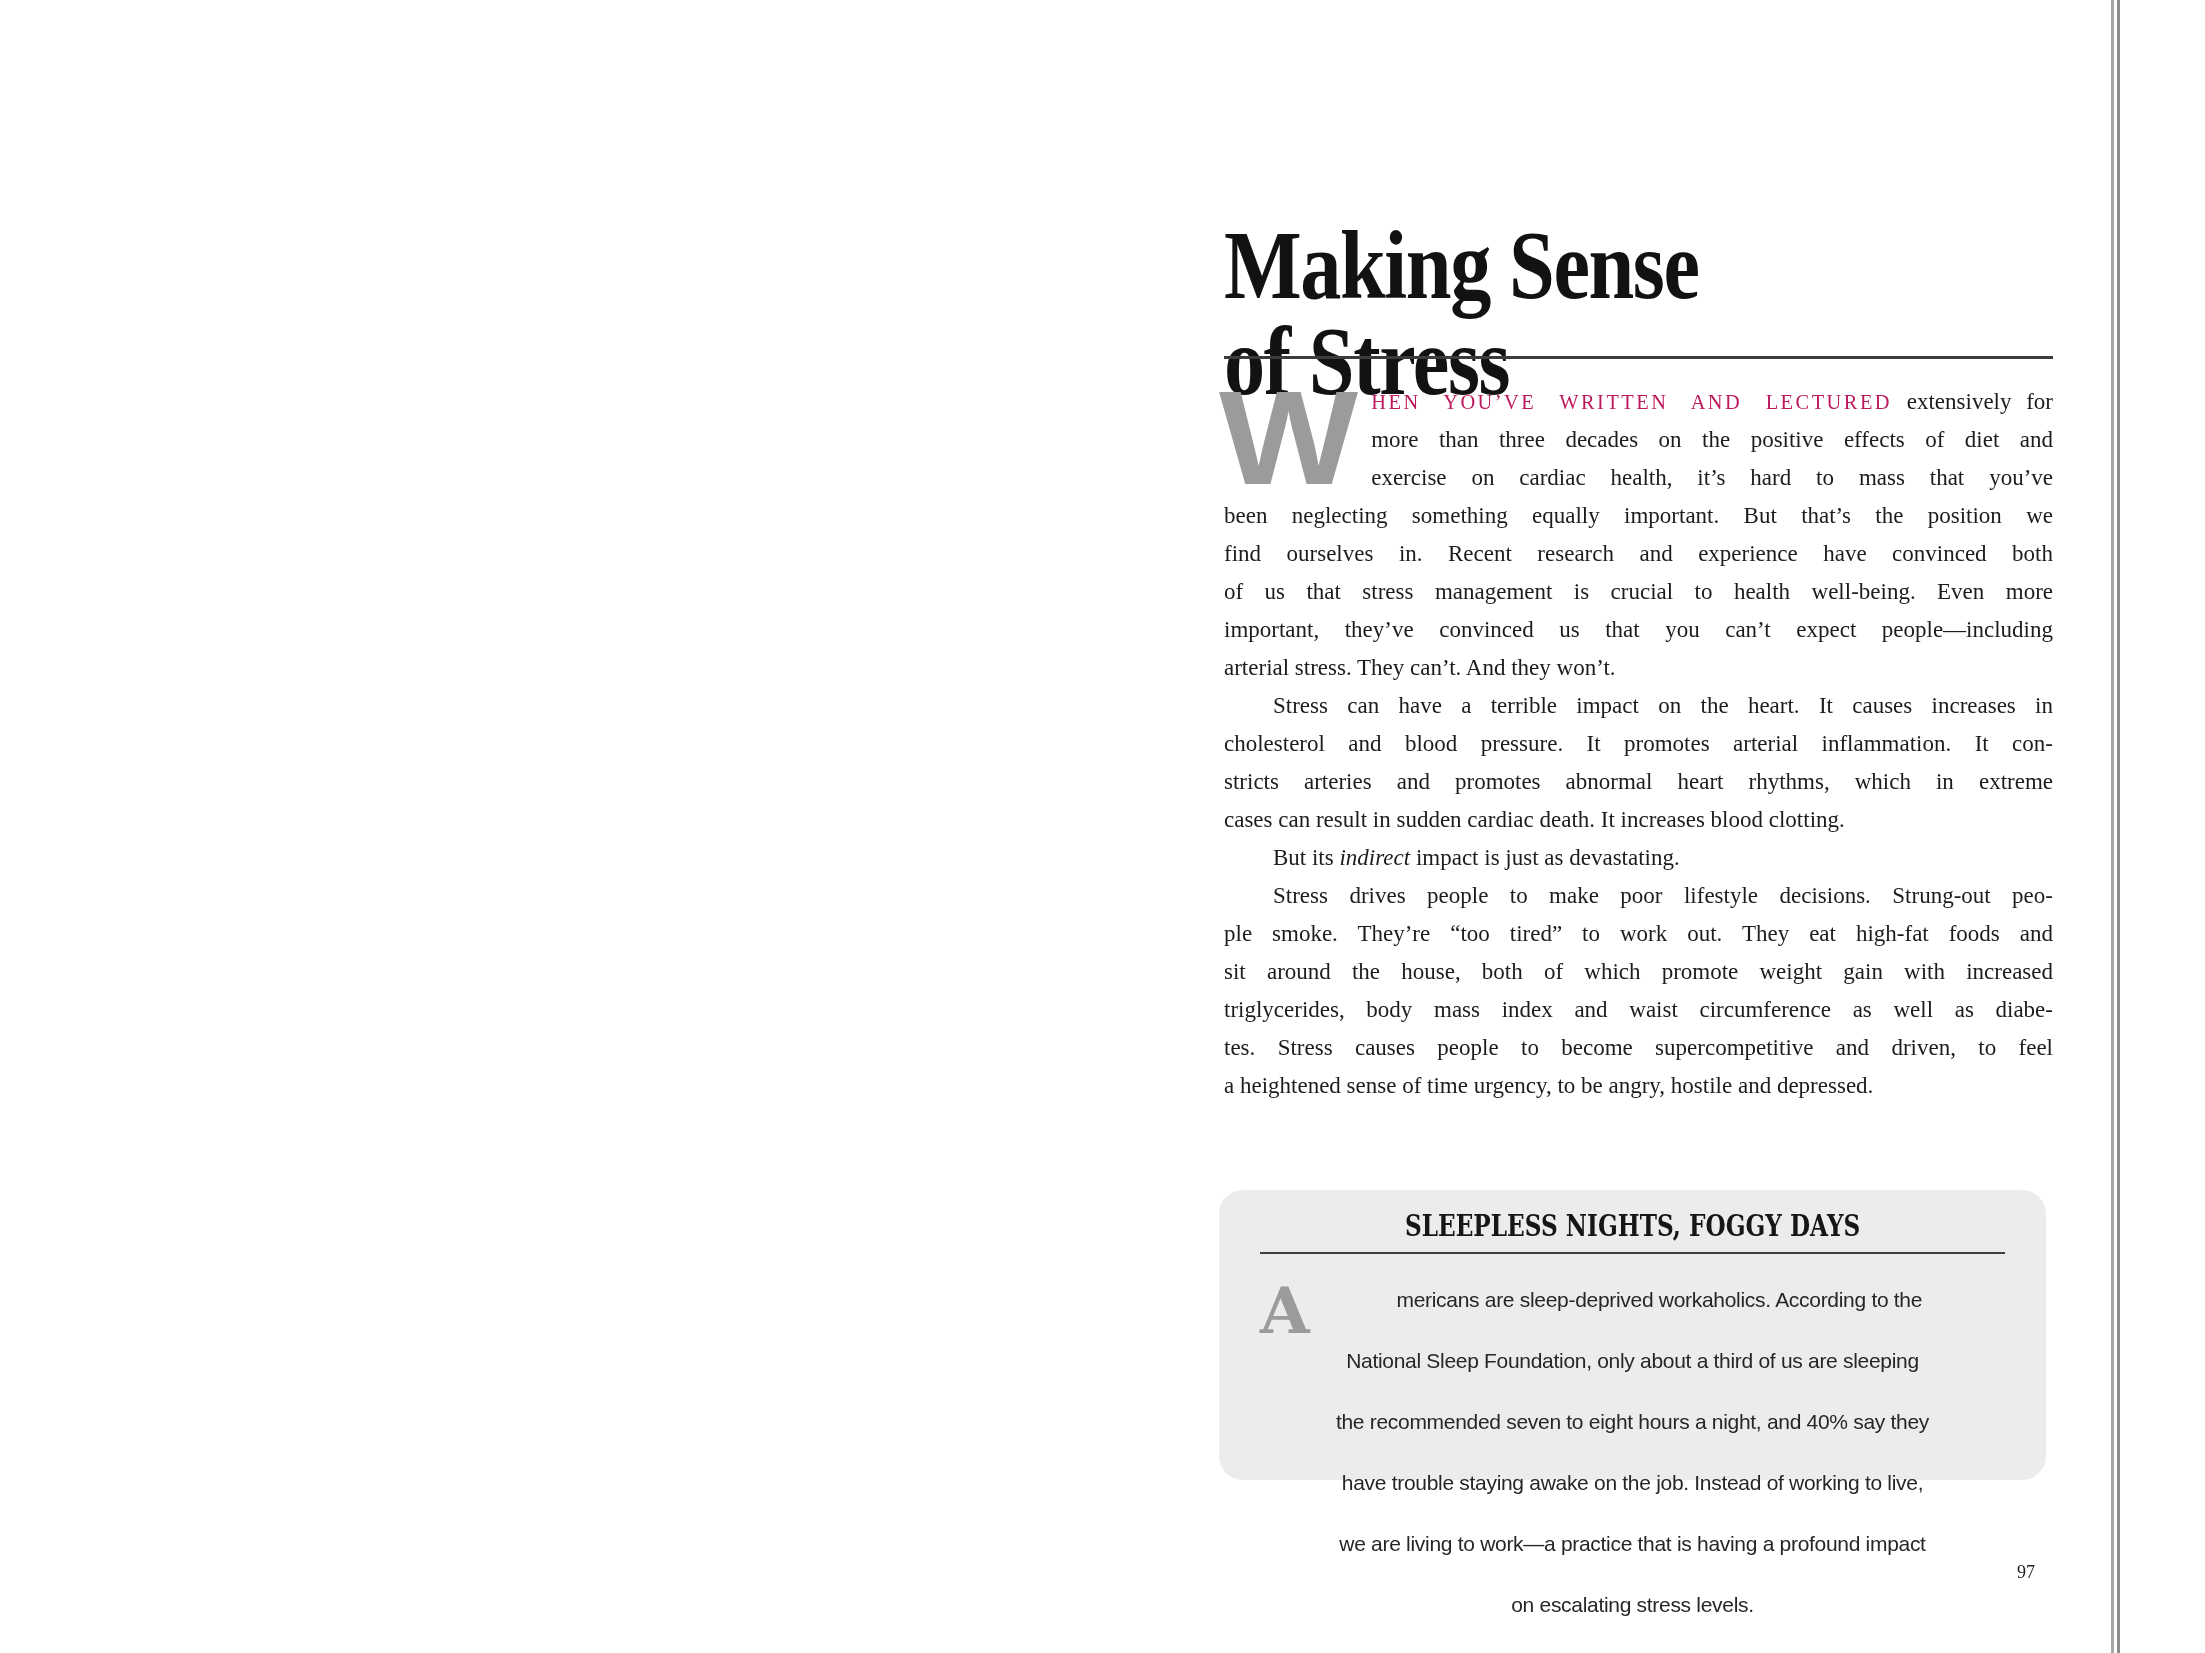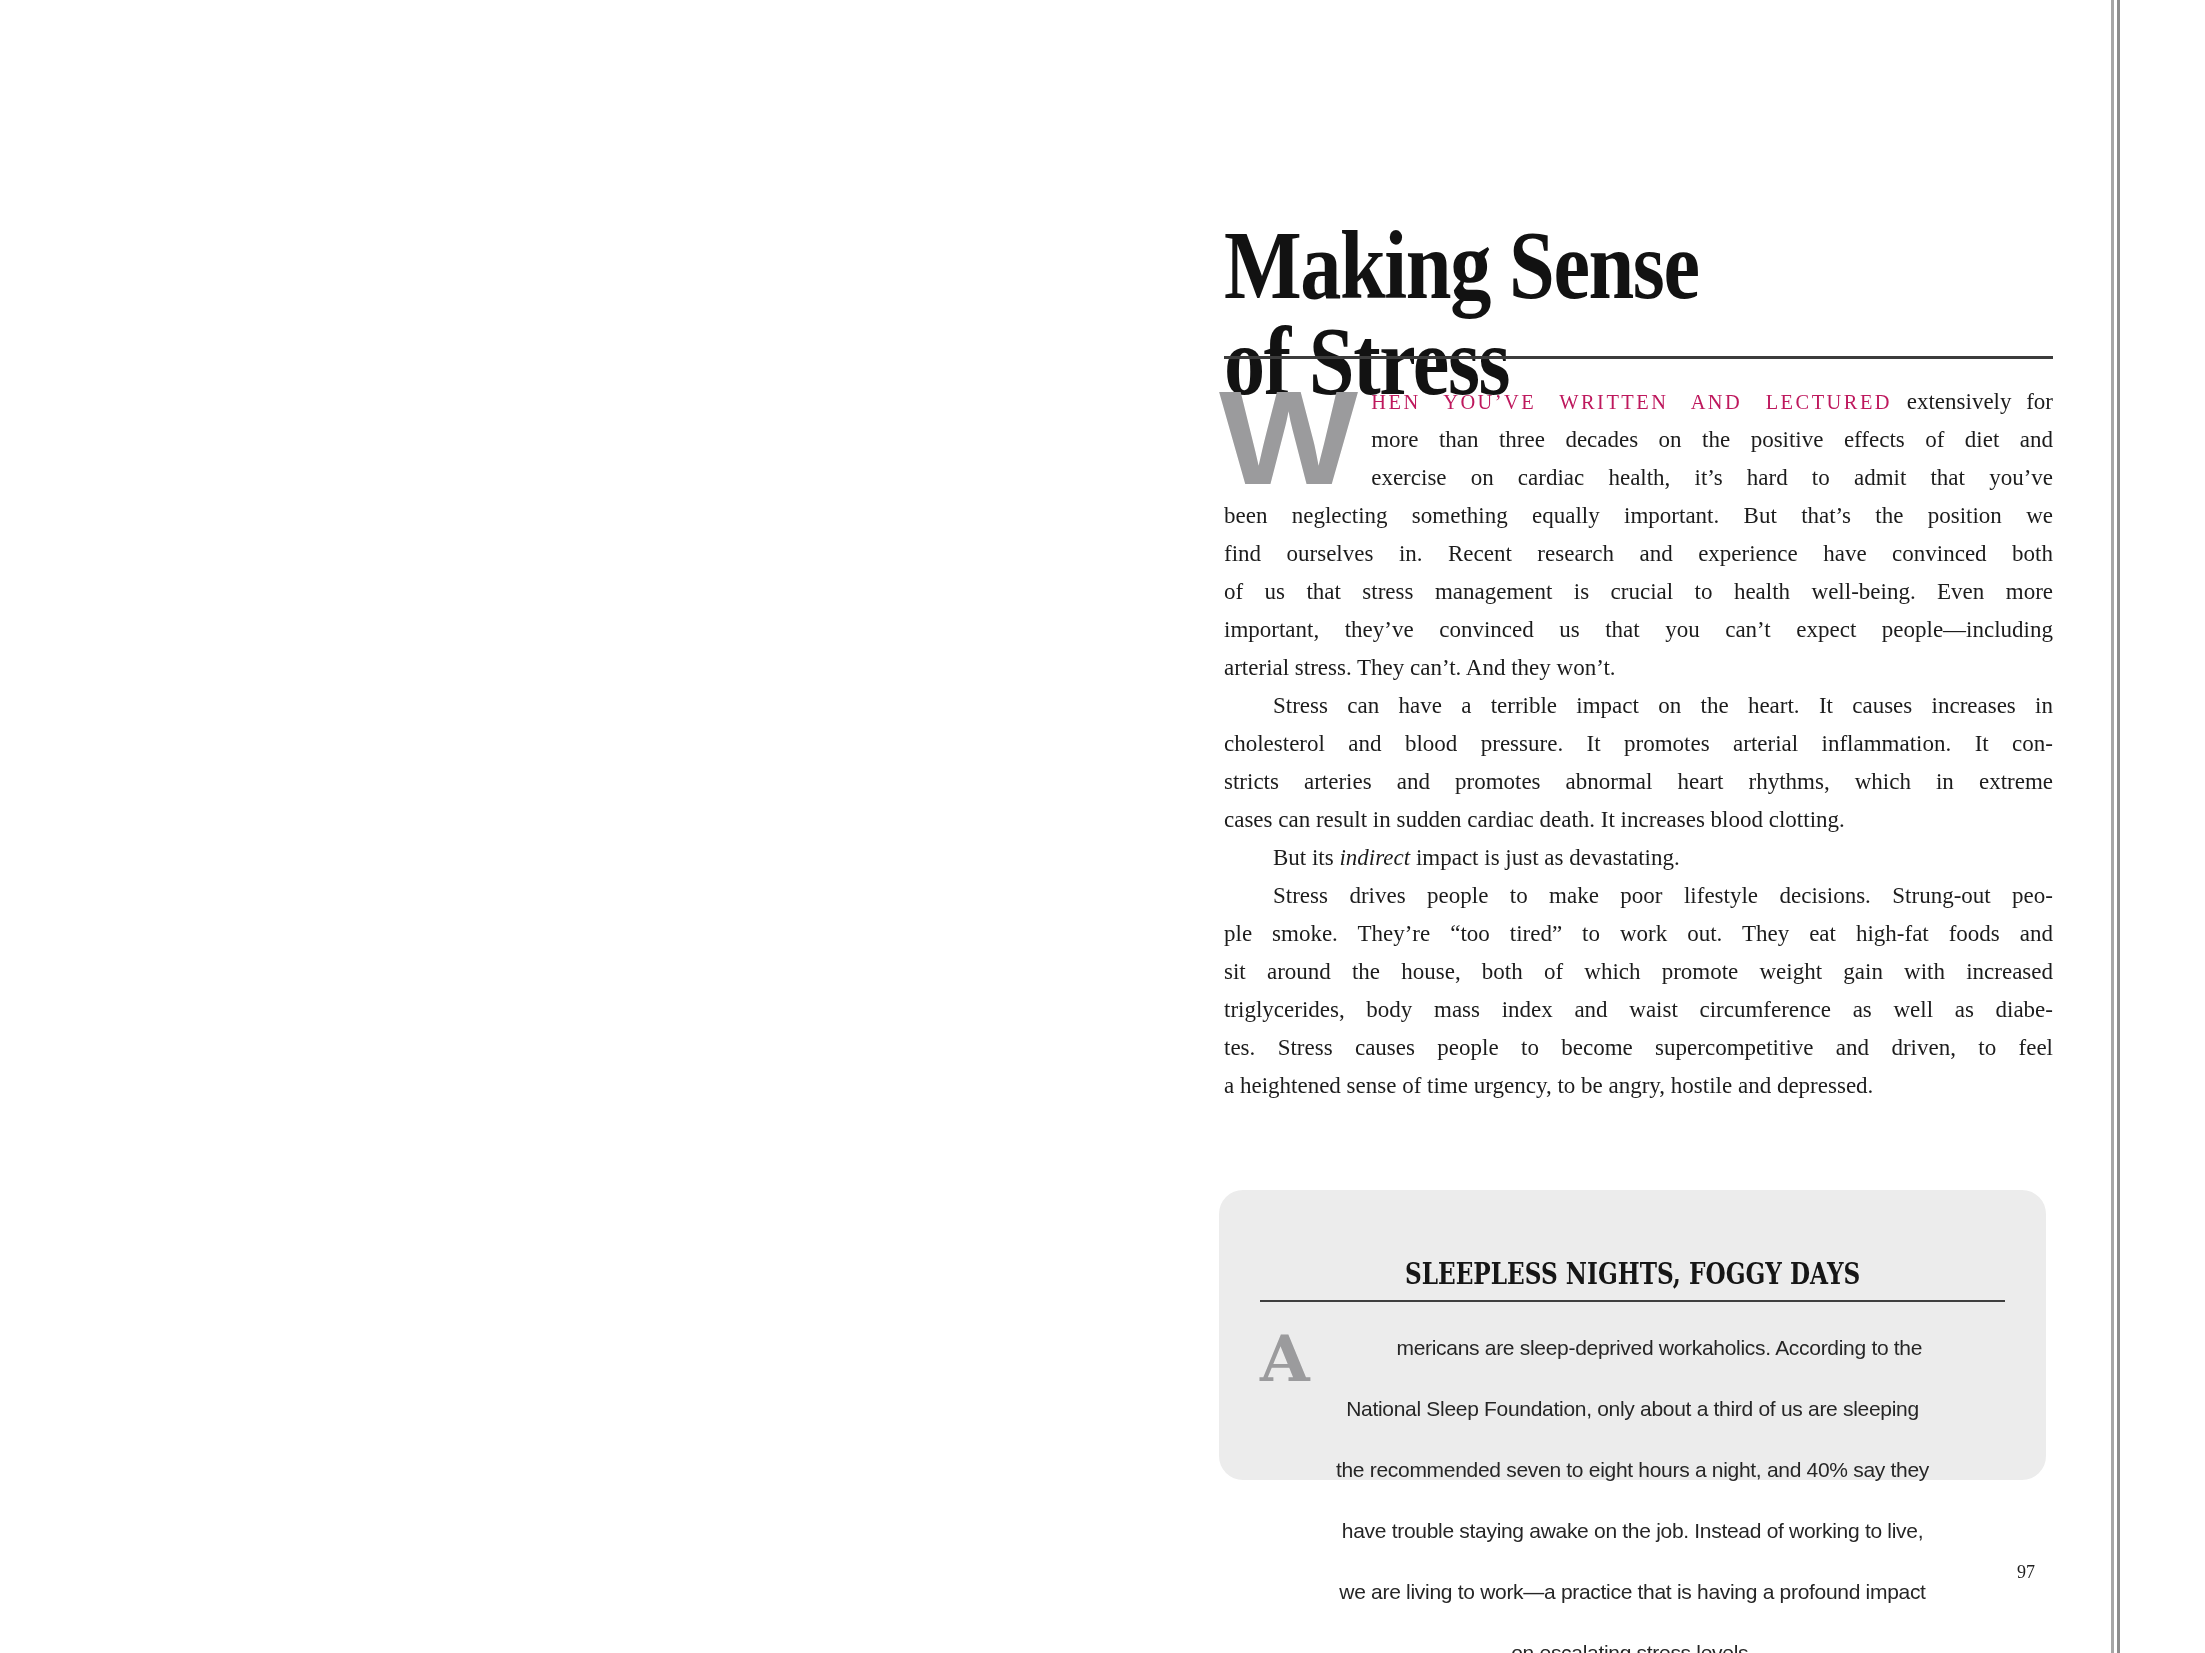--- a/index.html
+++ b/index.html
@@ -43,21 +43,21 @@
   }
   .sc{font-size:20.4px;letter-spacing:2.5px;word-spacing:6.8px;color:#be185d;}
   em.it{font-style:italic;}
 
   
   .callout{
     position:absolute;left:1219px;top:1190px;width:827px;height:290px;
     background:#ececec;border-radius:24px;box-sizing:border-box;
     padding:18.7px 41px 0 41px;
   }
-  .callout-title-wrap{text-align:center;height:34px;margin-top:48px;}
+  .callout-title-wrap{text-align:center;height:34px;}
   .callout-title{
     display:inline-block;font-family:"DejaVu Serif",serif;font-weight:bold;
     font-size:29px;line-height:34px;color:#161616;letter-spacing:0px;
     transform:scaleX(0.80);transform-origin:center top;white-space:nowrap;
   }
   .callout-rule{height:2.5px;background:#3f3f3f;margin:9.3px 0 0 0;}
   .callout-body{
     margin-top:20.4px;font-family:"Liberation Sans",sans-serif;
     font-size:21px;line-height:30px;letter-spacing:-0.3px;color:#262626;
   }
@@ -81,21 +81,21 @@
   <div>Making Sense</div>
   <div>of Stress</div>
 </h1>
 <div class="title-rule"></div>
 
 <div class="body-copy">
   <div>
     <span class="dropcap-w">W</span>
     <div class="tline"><span class="sc">HEN YOU’VE WRITTEN AND LECTURED</span><span> extensively for</span></div>
     <div class="tline">more than three decades on the positive effects of diet and</div>
-    <div class="tline">exercise on cardiac health, it’s hard to admit that you’ve</div>
+    <div class="tline">exercise on cardiac health, it’s hard to mass that you’ve</div>
     <div class="tline">been neglecting something equally important. But that’s the position we</div>
     <div class="tline">find ourselves in. Recent research and experience have convinced both</div>
     <div class="tline">of us that stress management is crucial to health well-being. Even more</div>
     <div class="tline">important, they’ve convinced us that you can’t expect people—including</div>
     <div class="tline last">arterial stress. They can’t. And they won’t.</div>
   </div>
 
   <div>
     <div class="tline ind">Stress can have a terrible impact on the heart. It causes increases in</div>
     <div class="tline">cholesterol and blood pressure. It promotes arterial inflammation. It con-</div>

